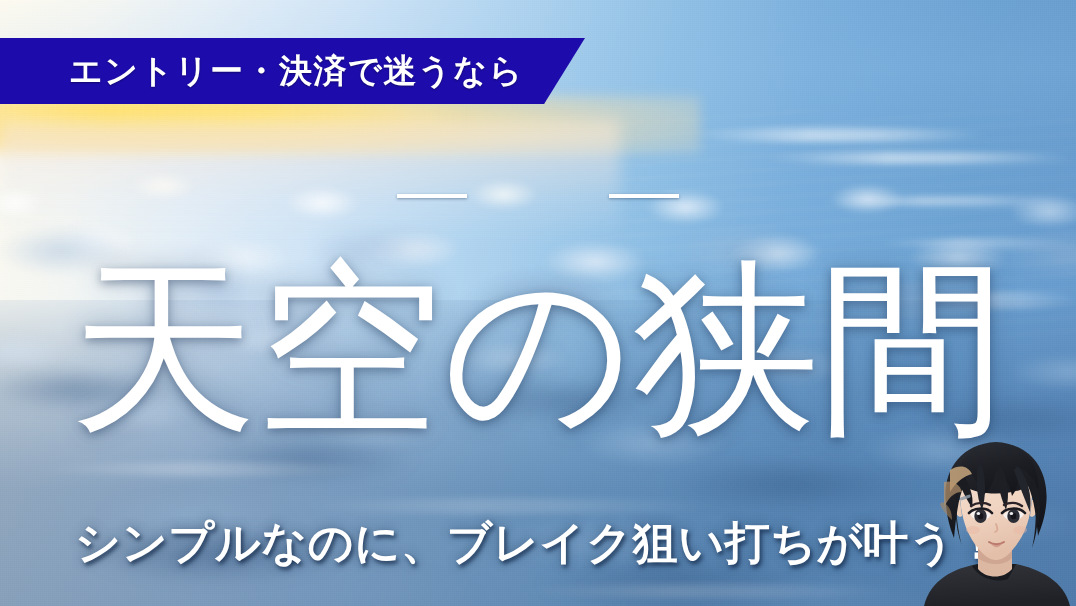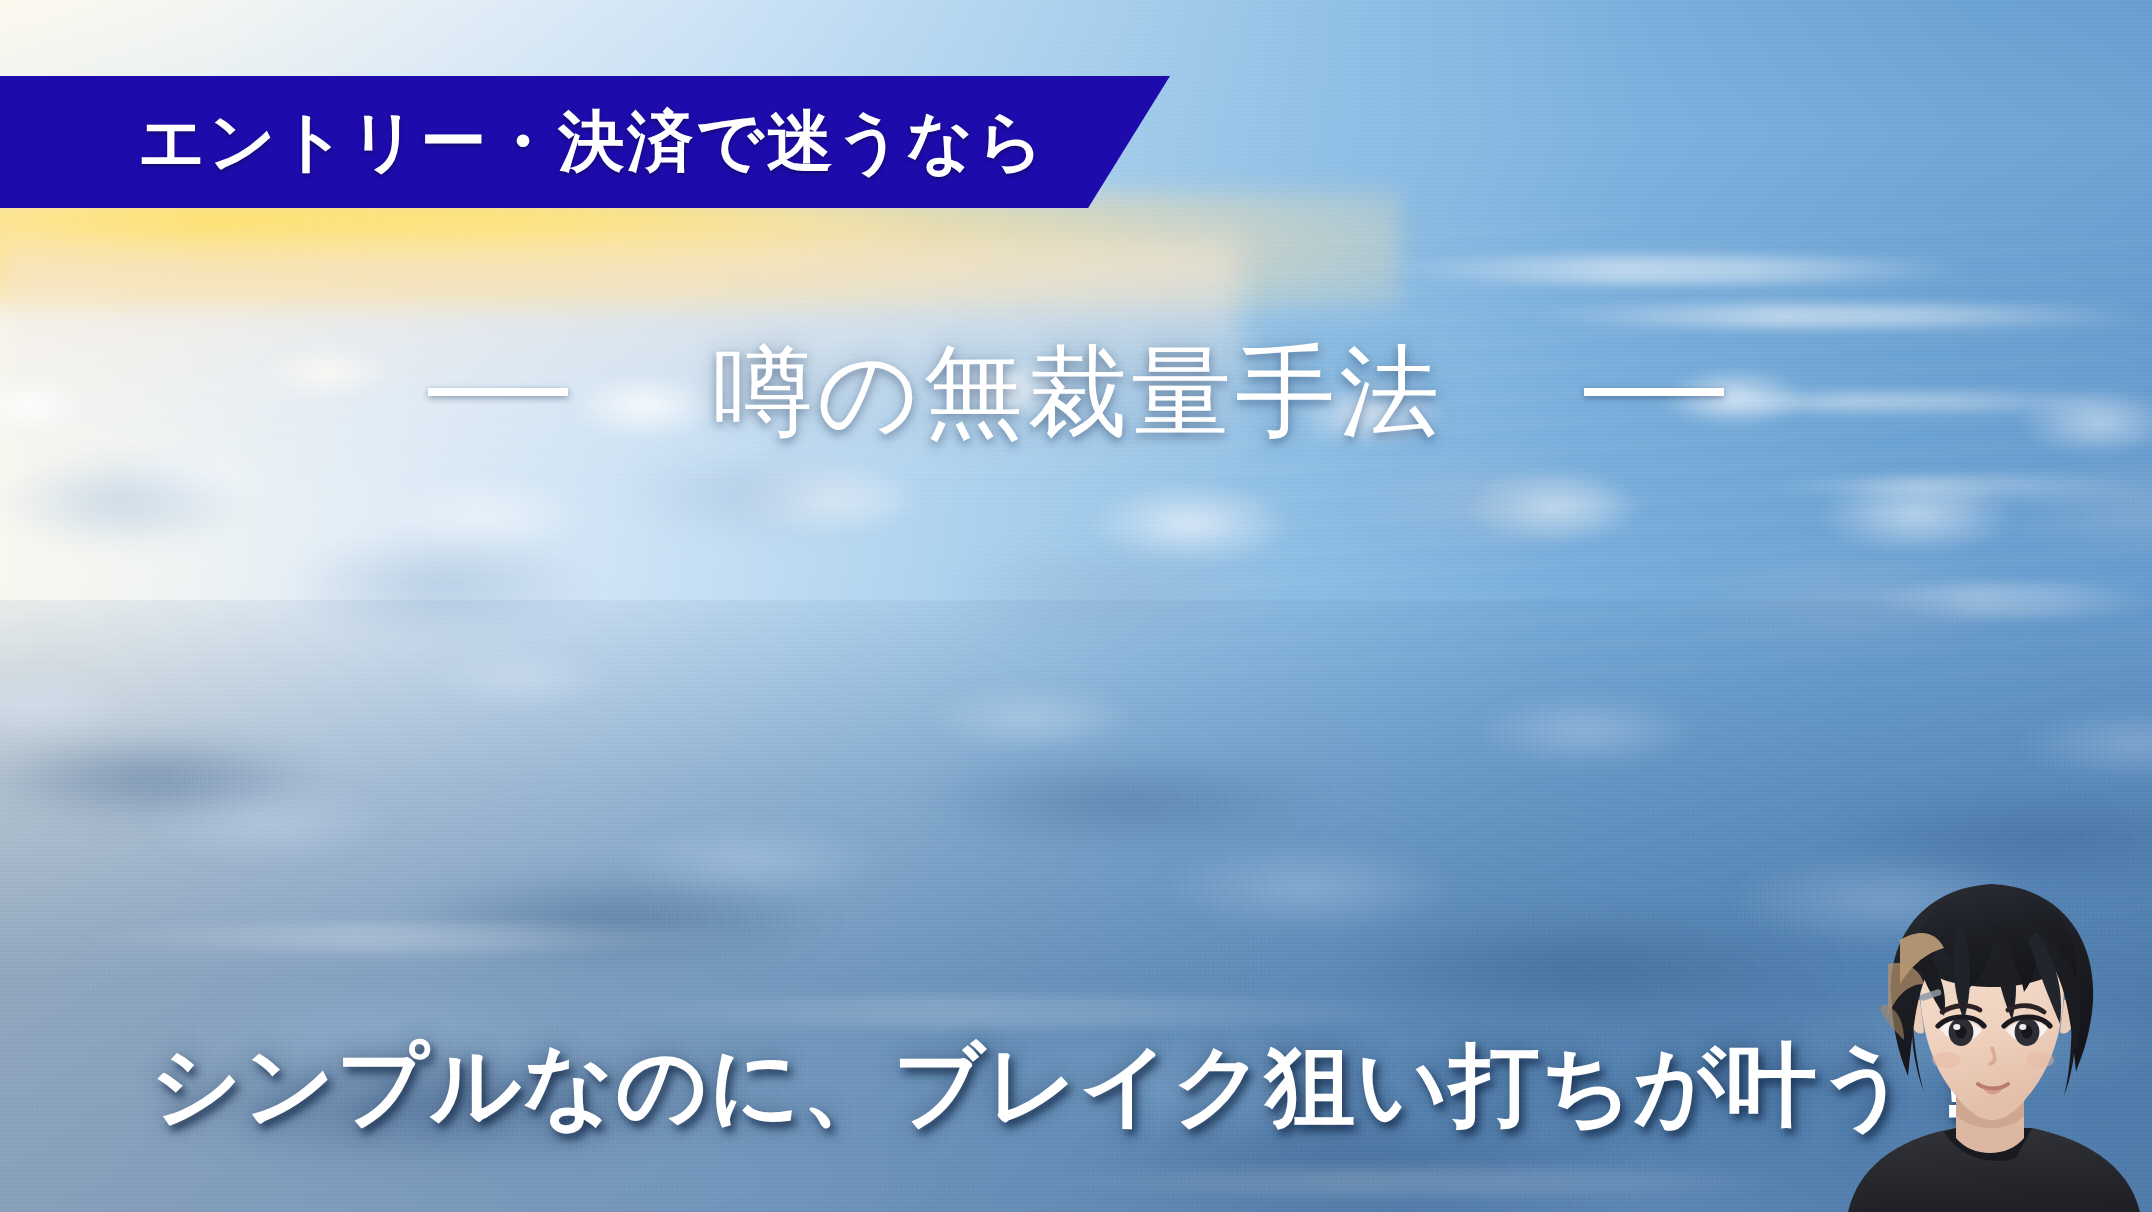--- a/index.html
+++ b/index.html
@@ -328,24 +328,24 @@
     <div class="wisp" style="left:520px; top:584px; width:380px; height:14px; opacity:.34;"></div>
   </div>
 
   <div class="grain"></div>
 
   <div class="ribbon"></div>
   <div class="ribbon-label">エントリー・決済で迷うなら</div>
 
   <div class="subtitle-row">
     <span class="sub-rule left"></span>
-    <span class="subtitle-text">噂の無裁量手法</span>
     <span class="sub-rule right"></span>
   </div>
 
+  <div class="main-title">天空の狭間</div>
 
   <div class="caption">シンプルなのに、ブレイク狙い打ちが叶う！</div>
 
   <div class="character">
     <svg class="ch-svg" viewBox="0 0 160 176" xmlns="http://www.w3.org/2000/svg">
       <defs>
         <clipPath id="frameClip">
             <rect x="0" y="0" width="160" height="176"></rect>
           </clipPath>
         <linearGradient id="hairGrad" x1="0" y1="0" x2="0.3" y2="1">

